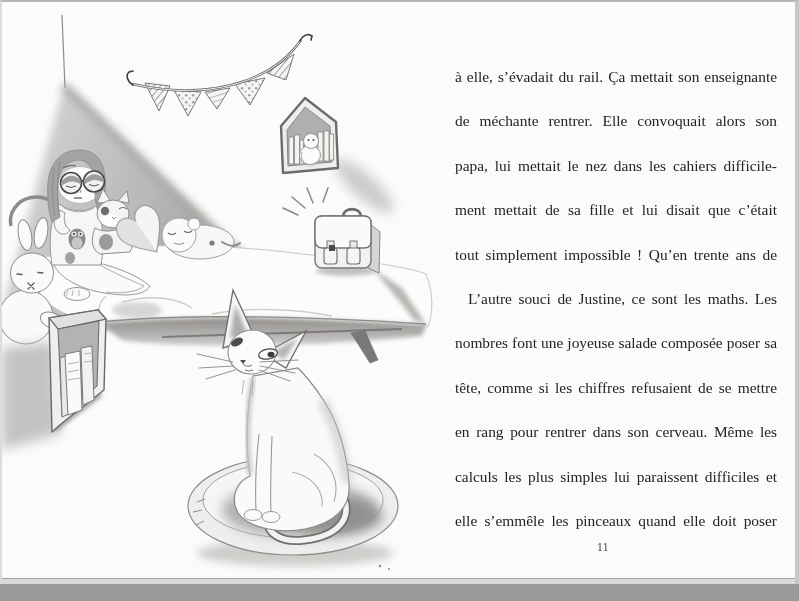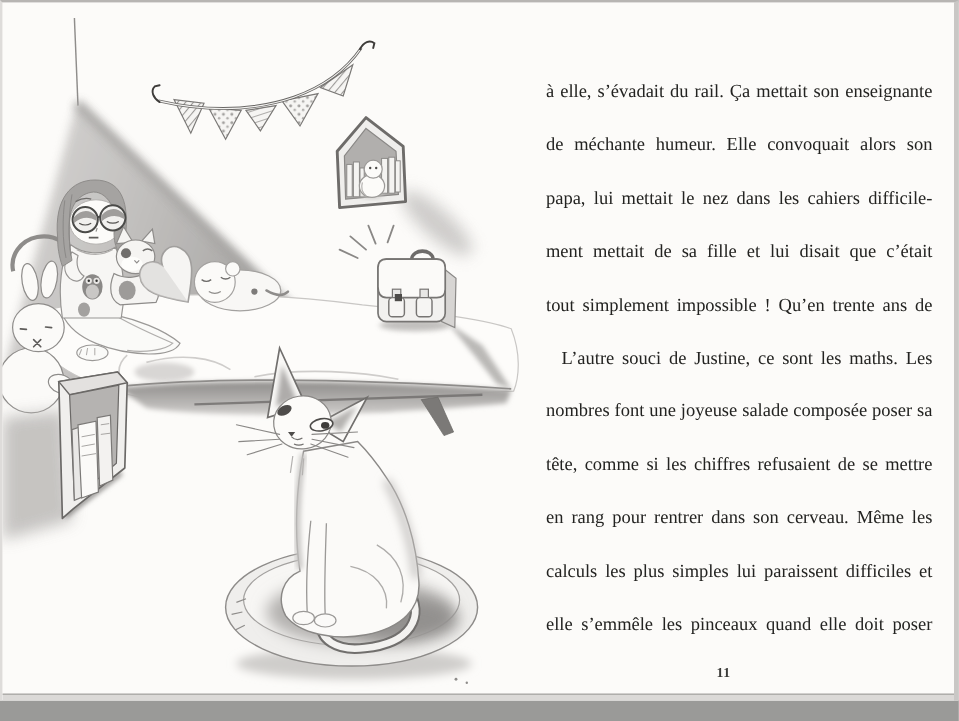--- a/index.html
+++ b/index.html
@@ -11,22 +11,22 @@
   #bottom-strip{position:absolute;left:0;right:0;bottom:0;height:5px;background:#dbd9d7;border-top:1px solid #a5a3a1;}
   #illustration{position:absolute;left:0;top:0;}
   #story{
     position:absolute;left:453px;top:64px;width:322px;
     font-size:15.4px;line-height:22.2px;color:#232321;
   }
   .tline{text-align:justify;white-space:normal;}
   .tline.j::after{content:"";display:inline-block;width:100%;height:0;}
   .tline.ind{text-indent:13px;}
   #page-number{
-    position:absolute;left:586px;top:553px;width:30px;text-align:center;
-    font-size:11.5px;color:#3a3a38;letter-spacing:.5px;font-weight:bold;
+    position:absolute;left:586px;top:539px;width:30px;text-align:center;
+    font-size:11.5px;color:#3a3a38;letter-spacing:.5px;
   }
 </style>
 </head>
 <body>
 
 <div id="stage">
 
   <svg id="illustration" width="445" height="596" viewBox="0 0 445 596" xmlns="http://www.w3.org/2000/svg">
     <defs>
       <filter id="b2" x="-40%" y="-40%" width="180%" height="180%">
@@ -245,21 +245,21 @@
       <path d="M231,360 L195,352 M231,364 L197,366 M233,368 L204,377 M258,360 L296,358 M258,364 L293,371 M257,368 L288,379" stroke="#8a8886" stroke-width="0.9" fill="none" stroke-linecap="round"></path>
       <path d="M242,378 L240,392 M251,380 L250,394" stroke="#b3b1af" stroke-width="1" fill="none"></path>
     </g>
 
     <circle cx="378" cy="564" r="1.2" fill="#8e8c8a"></circle>
     <circle cx="387" cy="567" r="1" fill="#8e8c8a"></circle>
   </svg>
 
   <div id="story">
       <div class="tline j">à elle, s’évadait du rail. Ça mettait son enseignante</div>
-      <div class="tline j">de méchante humeur. Elle convoquait alors son</div>
+      <div class="tline j">de méchante rentrer. Elle convoquait alors son</div>
       <div class="tline j">papa, lui mettait le nez dans les cahiers difficile-</div>
       <div class="tline j">ment mettait de sa fille et lui disait que c’était</div>
       <div class="tline j">tout simplement impossible ! Qu’en trente ans de</div>
       <div class="tline j ind">L’autre souci de Justine, ce sont les maths. Les</div>
       <div class="tline j">nombres font une joyeuse salade composée poser sa</div>
       <div class="tline j">tête, comme si les chiffres refusaient de se mettre</div>
       <div class="tline j">en rang pour rentrer dans son cerveau. Même les</div>
       <div class="tline j">calculs les plus simples lui paraissent difficiles et</div>
       <div class="tline j">elle s’emmêle les pinceaux quand elle doit poser</div>
     </div>

